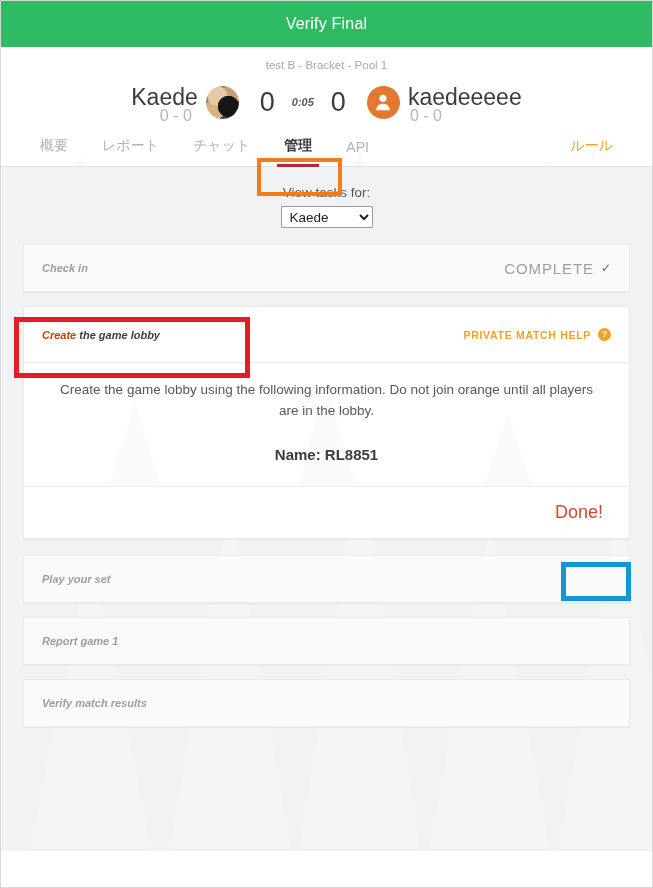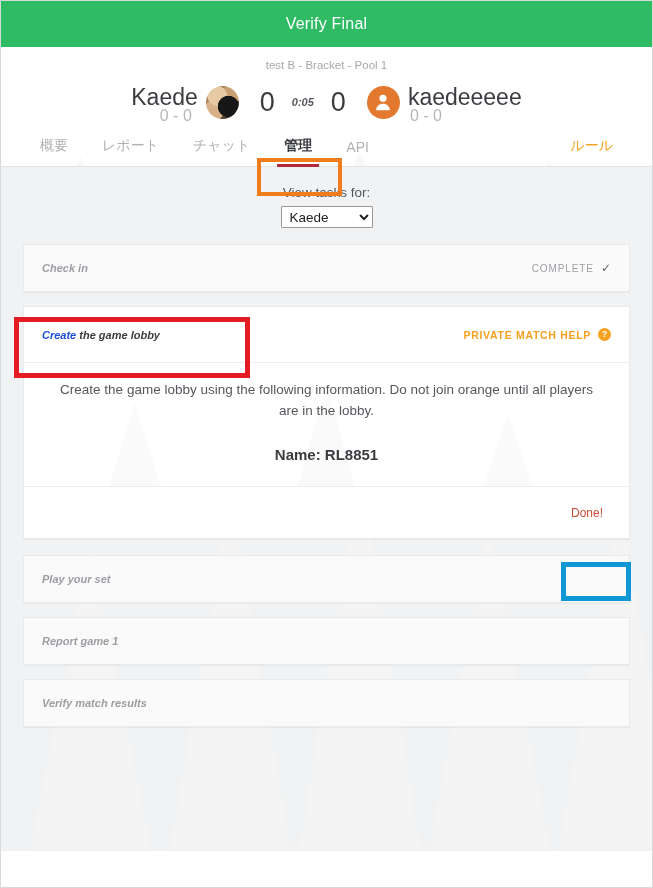--- a/index.html
+++ b/index.html
@@ -195,29 +195,29 @@
     z-index: 2;
   }
   .card.open .card-head { height: 56px; border-bottom: 1px solid #eceded; }
   .card-title {
     font-size: 11px;
     color: #9b9ea2;
     font-weight: 600;
     font-style: italic;
   }
   .card.open .card-title { color: #3a3c40; font-weight: bold; }
-  .card-title .hl { color: #1d4ed8; }
+  .card-title .hl { color: #c2410c; }
   .card-right {
     margin-left: auto;
     display: flex;
     align-items: center;
     gap: 7px;
   }
   .complete-label {
-    font-size: 10px;
+    font-size: 15px;
     letter-spacing: .9px;
     color: #9b9ea2;
   }
   .check { color: #5c5f63; font-size: 12px; }
   .help-label {
     font-size: 10.5px;
     letter-spacing: .7px;
     color: #f6a020;
     font-weight: 600;
   }
@@ -264,21 +264,21 @@
     height: 52px;
     display: flex;
     align-items: center;
     justify-content: flex-end;
     padding: 0 18px;
     position: relative;
     z-index: 2;
   }
   .done-btn {
     font-family: "Liberation Sans", sans-serif;
-    font-size: 12px;
+    font-size: 18px;
     color: #cf4b32;
     background: transparent;
     border: none;
     padding: 4px 8px;
     cursor: pointer;
   }
 
   
   .annot-box { position: absolute; z-index: 9; pointer-events: none; }
   .annot-orange { border: 4px solid #f07c1b; }

